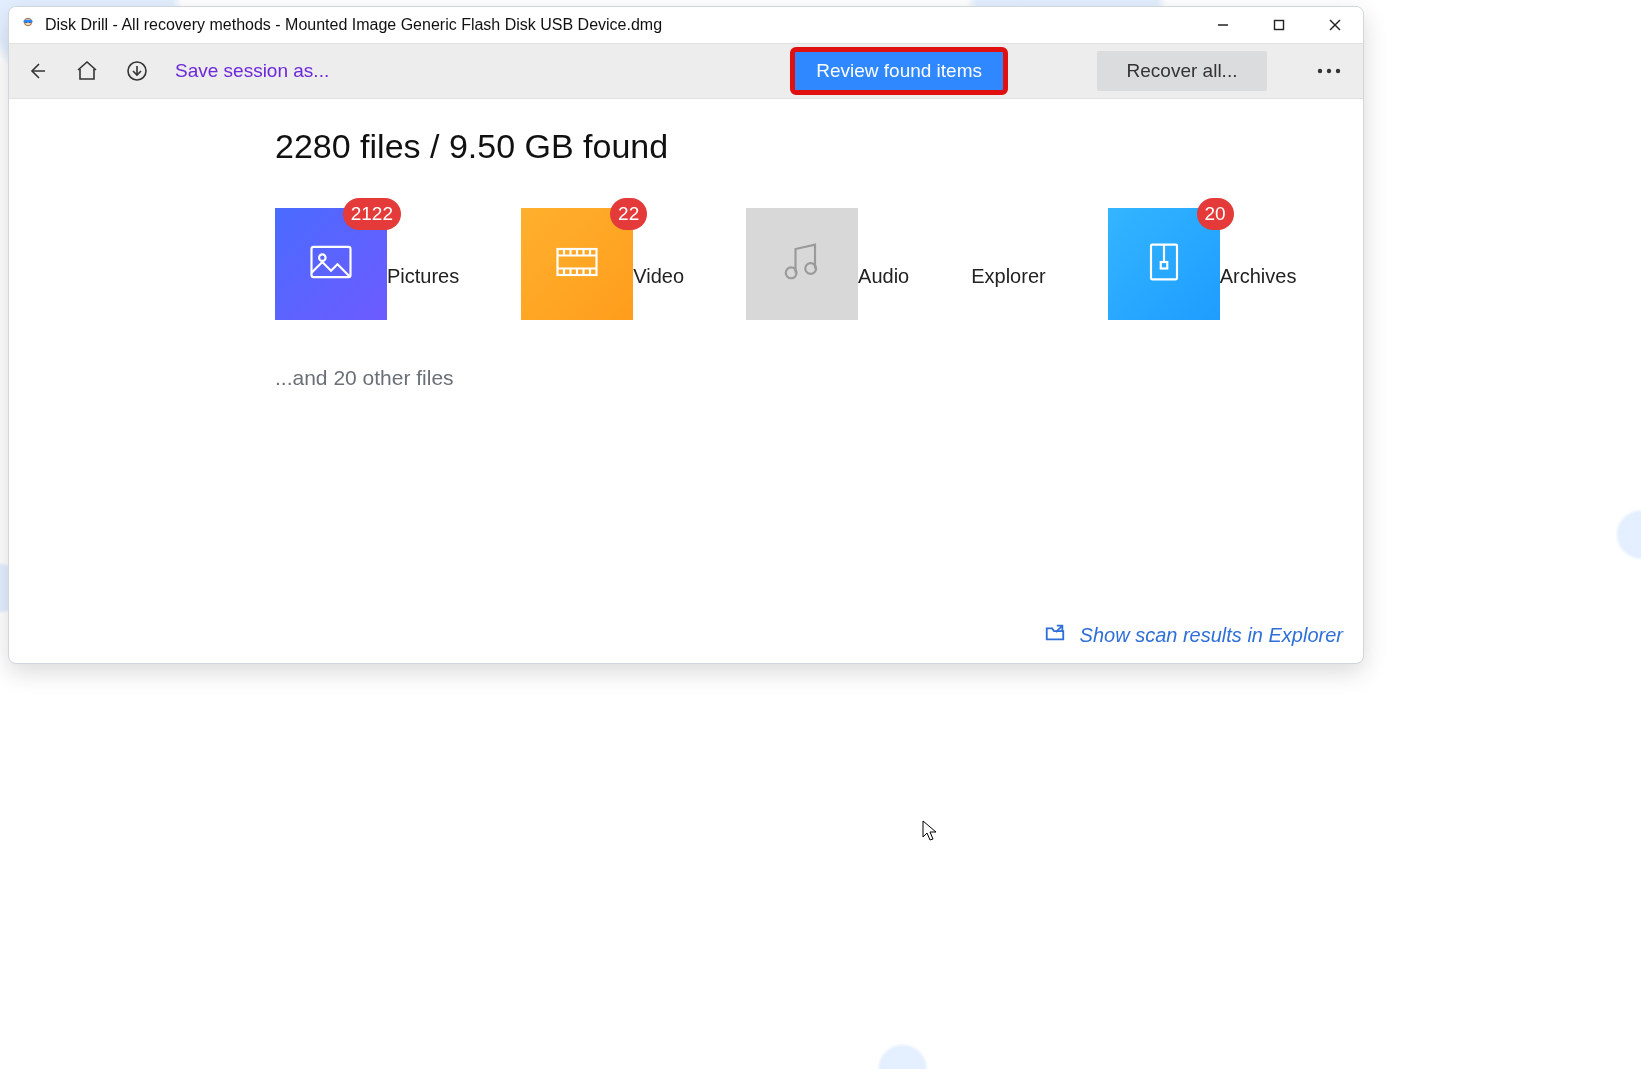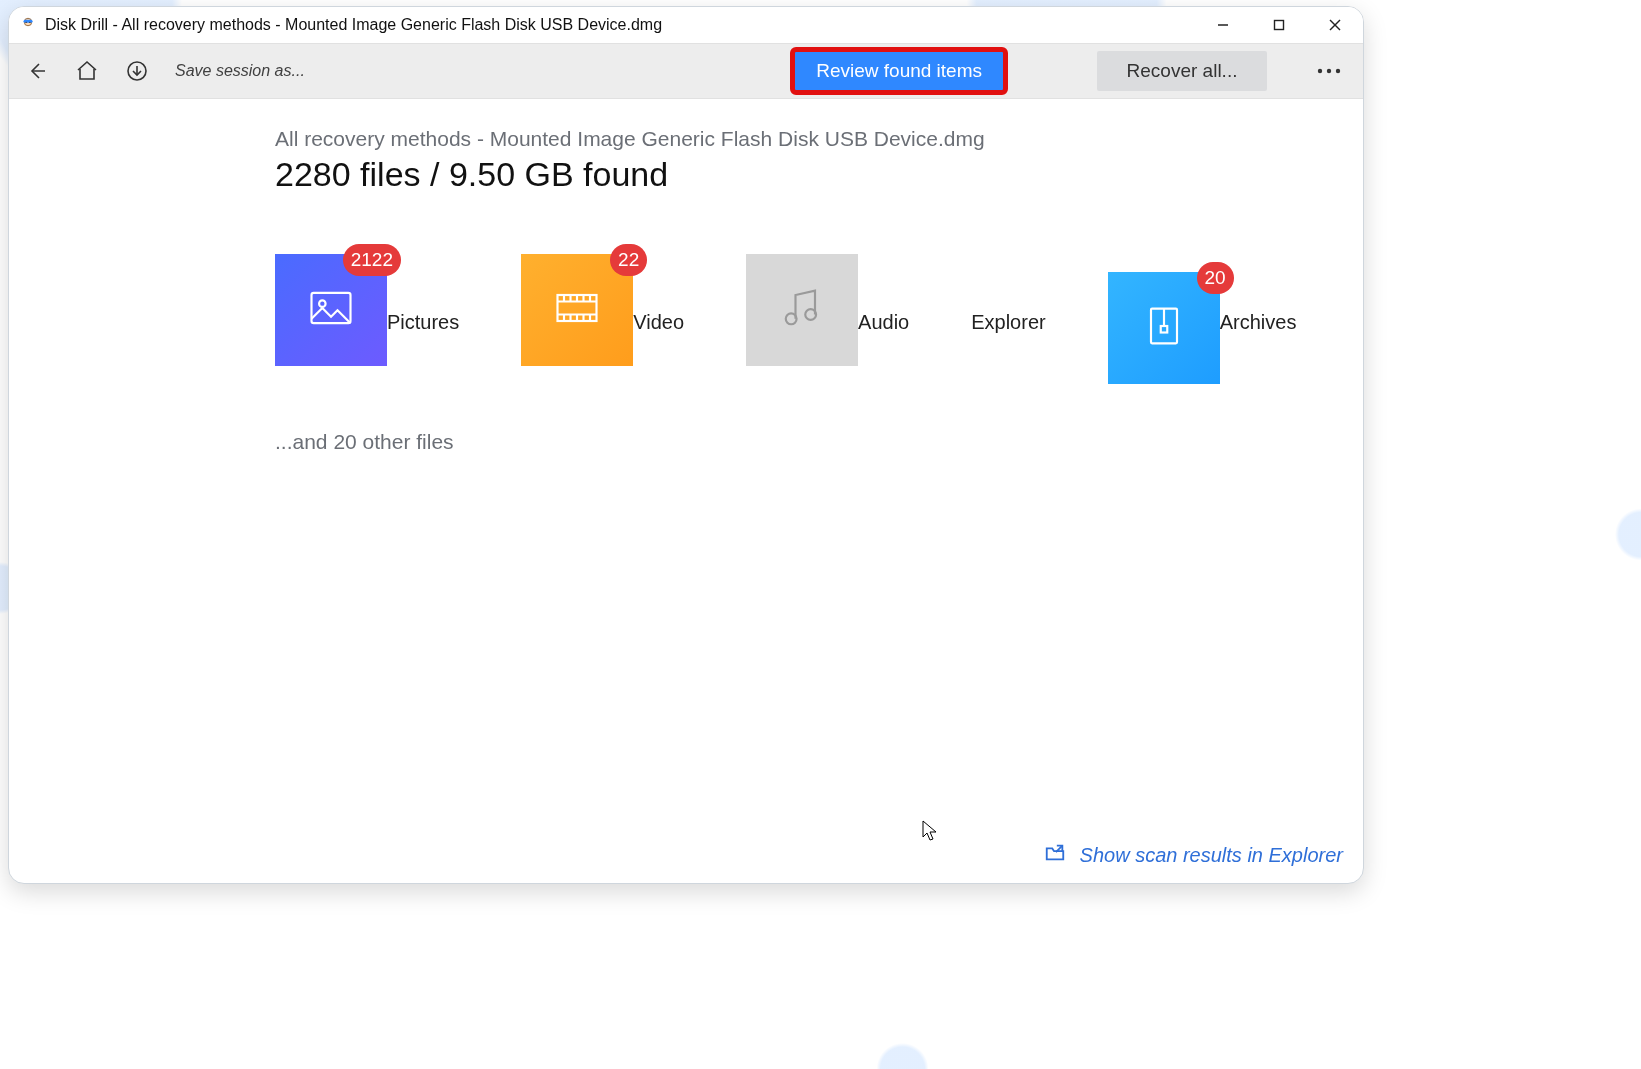--- a/index.html
+++ b/index.html
@@ -14,24 +14,24 @@
       radial-gradient(circle at 65% 0%,  #2f88ff22 0 90px, transparent 100px),
       radial-gradient(circle at 0% 55%,  #2f88ff22 0 22px, transparent 26px),
       radial-gradient(circle at 100% 50%,#2f88ff22 0 22px, transparent 26px),
       radial-gradient(circle at 55% 100%,#2f88ff22 0 22px, transparent 26px);
     z-index: 0;
   }
 
   .window {
     position: absolute;
     left: 8px; top: 6px;
-    width: 1356px; height: 878px;
+    width: 1356px; height: 658px;
     background: #ffffff;
     border: 1px solid #cfd6dd;
-    border-radius: 16px;
+    border-radius: 8px;
     box-shadow: 0 8px 24px rgba(0,0,0,0.15);
     display: flex; flex-direction: column;
     overflow: hidden;
     z-index: 1;
   }
 
   
   .titlebar {
     height: 36px;
     display: flex; align-items: center;
@@ -51,21 +51,21 @@
     height: 56px;
     background: #ededed;
     display: flex; align-items: center;
     padding: 0 16px;
     gap: 26px;
     border-top: 1px solid #e1e1e1;
     border-bottom: 1px solid #e1e1e1;
   }
   .tb-icon { width: 24px; height: 24px; color: #333; display:flex; align-items:center; justify-content:center; }
   .tb-icon svg { width: 24px; height: 24px; stroke: currentColor; fill: none; stroke-width: 1.6; }
-  .tb-link { font-size: 16px; color: #404040; font-style: italic; }
+  .tb-link { font-size: 19px; color: #6d28d9; }
   .toolbar .spacer { flex: 1; }
   .btn {
     height: 40px;
     padding: 0 22px;
     display: flex; align-items: center; justify-content: center;
     font-size: 19px; border-radius: 2px;
   }
   .btn-primary { background: #2f88ff; color: #fff; }
   .btn-primary-highlight { outline: 5px solid #e11010; outline-offset: -1px; }
   .btn-secondary { background: #dbdcde; color: #333; min-width: 170px; margin-left: 27px; }
@@ -88,21 +88,21 @@
     background: #e53a3a; color: #fff; border-radius: 16px;
     display: flex; align-items:center; justify-content:center;
     font-size: 19px;
   }
   .card-label { margin-top: 24px; font-size: 20px; color: #222; }
 
   .tile-pictures  { background: linear-gradient(135deg, #4a6bff, #6d5bff); }
   .tile-video     { background: linear-gradient(135deg, #ffb02e, #ff9d1c); }
   .tile-audio     { background: #d8d8d8; }
   .tile-documents { background: linear-gradient(135deg, #ff7a64, #ff4e72); }
-  .tile-archives  { background: linear-gradient(135deg, #33b5ff, #1e9dff); margin-top: 36px; }
+  .tile-archives  { background: linear-gradient(135deg, #33b5ff, #1e9dff); }
 
   .other-files { margin-top: 46px; font-size: 21px; color: #6b6f76; }
 
   
   .footer-link {
     position: absolute; right: 20px; bottom: 14px;
     display: flex; align-items: center; gap: 14px;
     color: #2f6fd8; font-size: 20px; font-style: italic;
   }
   .footer-link svg { width: 22px; height: 22px; }
@@ -184,21 +184,20 @@
       <svg viewBox="0 0 26 8">
           <circle cx="4" cy="4" r="2.2" fill="#333"></circle>
           <circle cx="13" cy="4" r="2.2" fill="#333"></circle>
           <circle cx="22" cy="4" r="2.2" fill="#333"></circle>
         </svg>
     </div>
   </div>
 
   <div class="content">
     <div class="content-inner">
-      <div class="breadcrumb">All recovery methods - Mounted Image Generic Flash Disk USB Device.dmg</div>
       <div class="summary">2280 files / 9.50 GB found</div>
 
       <div class="cards">
 
         <div class="card">
           <div class="tile tile-pictures">
             <span>
               <svg class="icon" viewBox="0 0 48 48" fill="none" stroke="#fff" stroke-width="2">
                 <rect x="6" y="10" width="36" height="28" rx="2"></rect>
                 <circle cx="16" cy="20" r="3"></circle>

